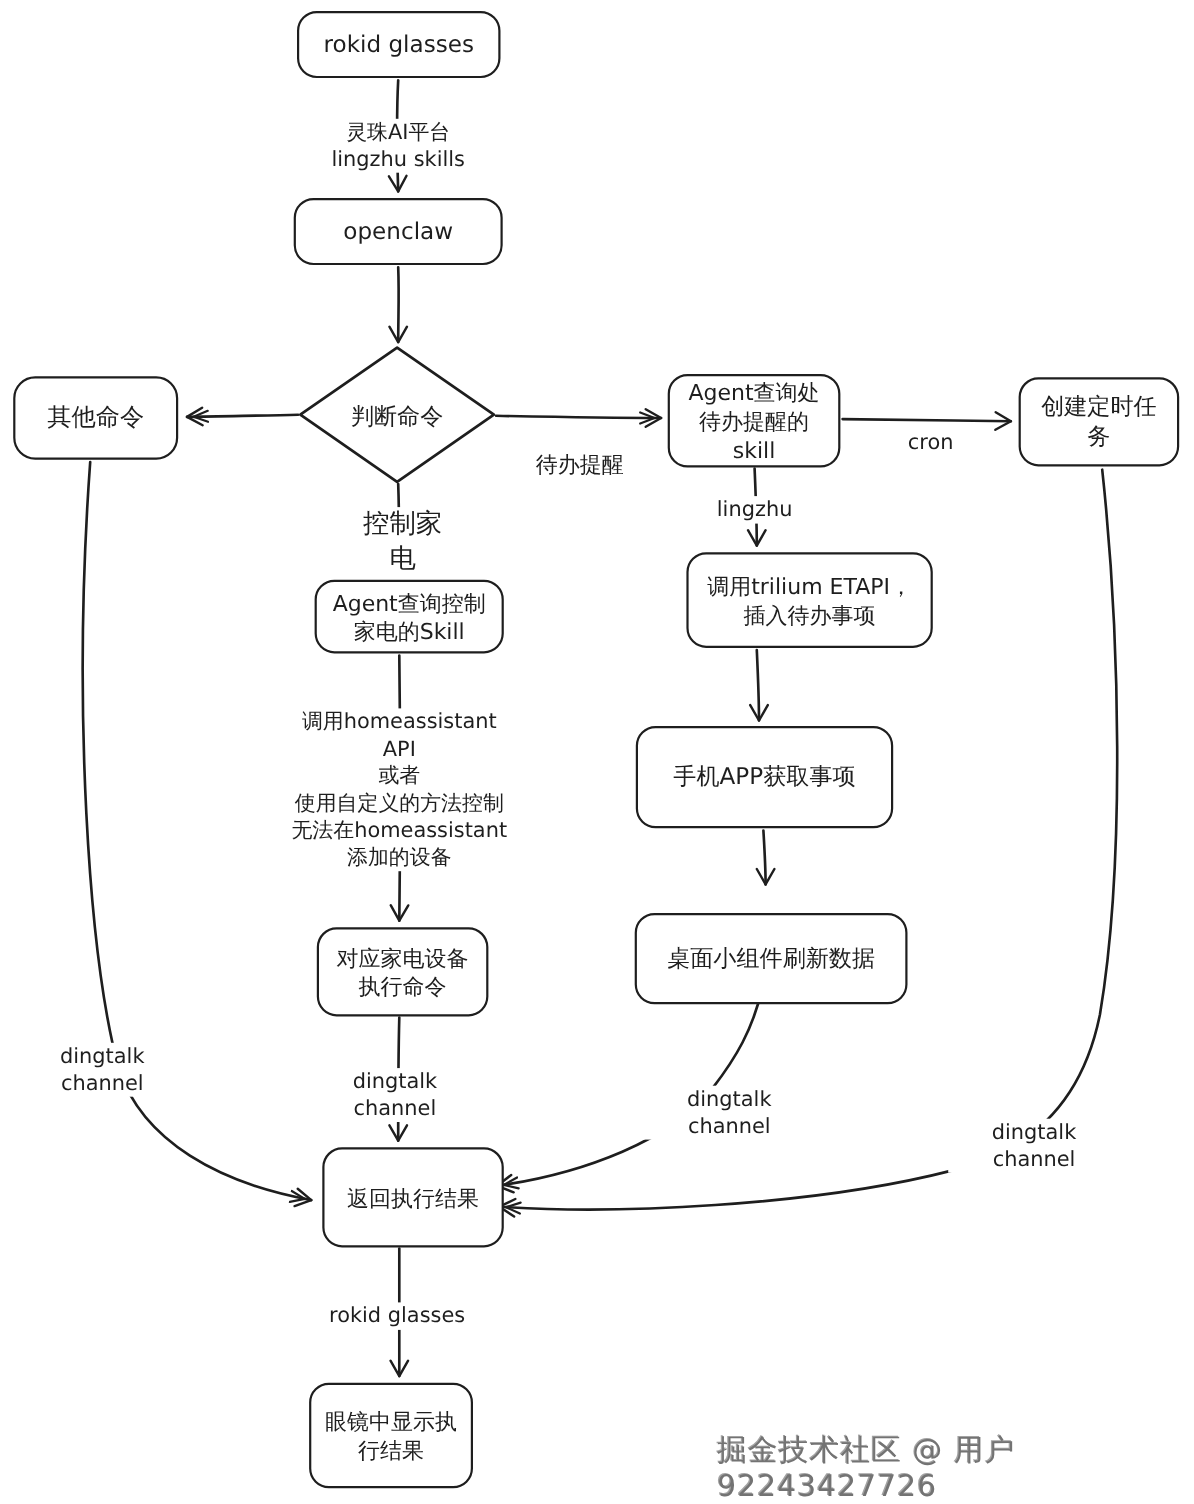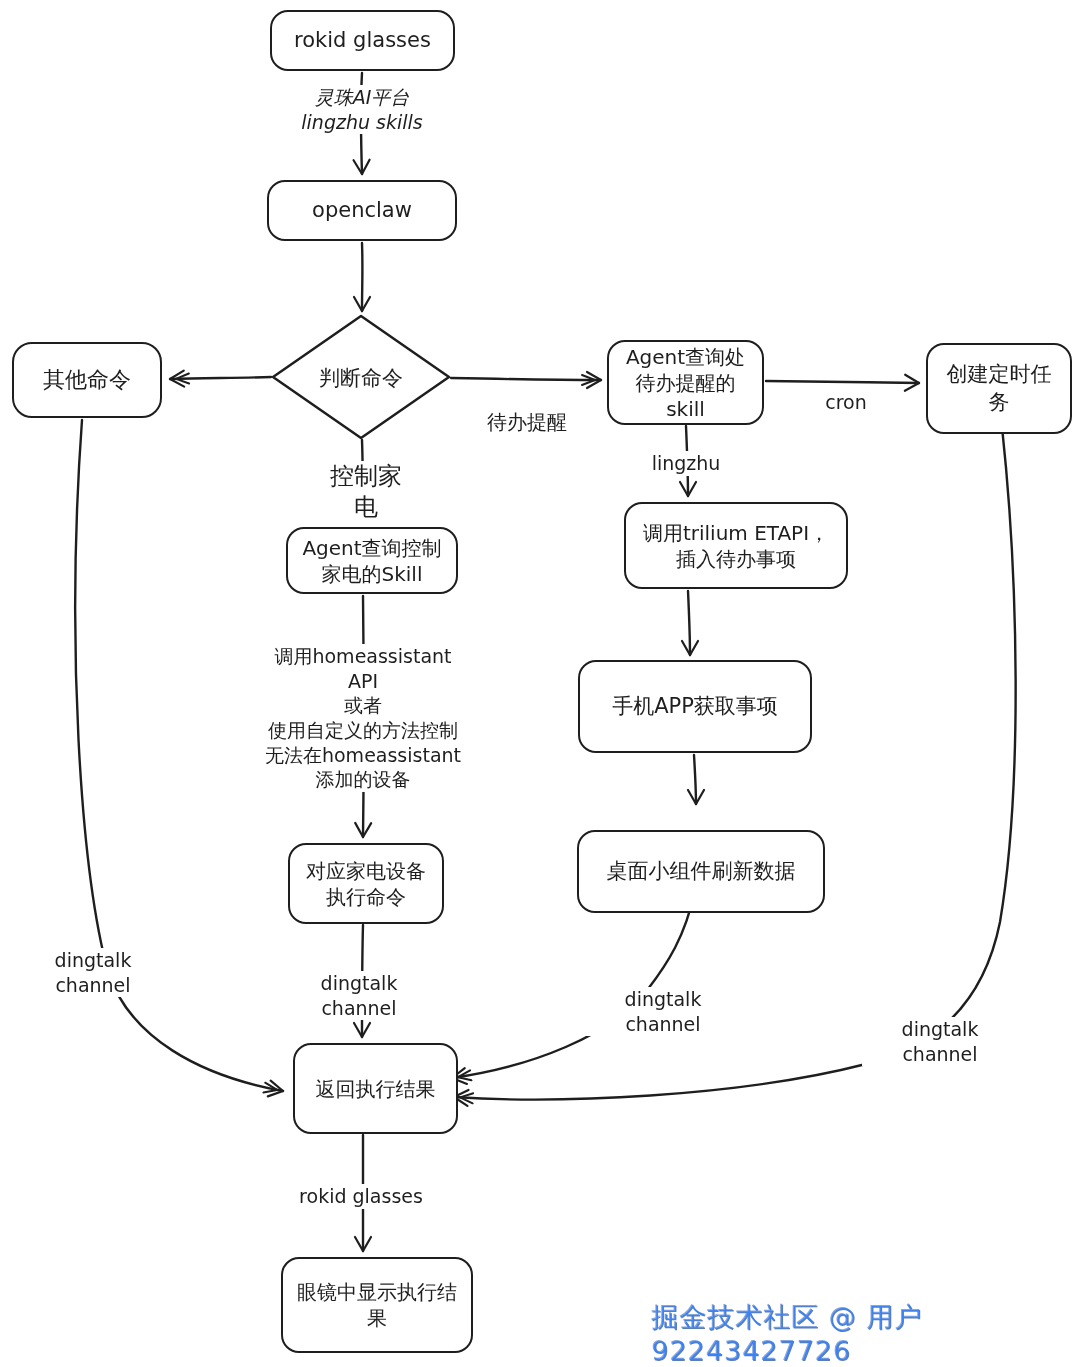--- a/index.html
+++ b/index.html
@@ -21,21 +21,21 @@
     text-align:center; font-size:19px; line-height:1.3; padding:0 2px;
     box-sizing:border-box;
   }
   .prewrap { white-space:pre-line; }
   .diamond-text {
     position:absolute; z-index:3; background:transparent;
     text-align:center; font-size:21px;
   }
   .watermark {
     position:absolute; z-index:4; font-size:27px; letter-spacing:1px;
-    color:#3b82f6;
+    color:#737373;
     text-shadow:-1px -1px 0 #a3a3a3, 1px 1px 1px #ffffff;
   }
 </style>
 </head>
 <body>
 
 <div class="canvas">
 
   <svg class="wires" width="1085" height="1367" viewBox="0 0 1085 1367">
     <defs>
@@ -80,21 +80,21 @@
   <div class="diamond-text" style="left:301px; top:364px; width:120px;">判断命令</div>
 
   <div class="node" style="left:12px; top:342px; width:150px; height:76px; font-size:22px; border-radius:20px;">
     <span>其他命令</span>
   </div>
 
   <div class="node" style="left:607px; top:340px; width:157px; height:85px;">
     <span>Agent查询处待办提醒的skill</span>
   </div>
 
-  <div class="node" style="left:926px; top:343px; width:146px; height:91px; font-size:21px;">
+  <div class="node" style="left:926px; top:343px; width:146px; height:81px; font-size:21px;">
     <span>创建定时任务</span>
   </div>
 
   <div class="node" style="left:286px; top:527px; width:172px; height:67px;">
     <span>Agent查询控制家电的Skill</span>
   </div>
 
   <div class="node" style="left:577px; top:502px; width:224px; height:87px;margin-left:47px;">
     <span>调用trilium ETAPI，插入待办事项</span>
   </div>
@@ -108,25 +108,25 @@
   </div>
 
   <div class="node" style="left:288px; top:843px; width:156px; height:81px;">
     <span>对应家电设备执行命令</span>
   </div>
 
   <div class="node" style="left:293px; top:1043px; width:165px; height:91px;">
     <span>返回执行结果</span>
   </div>
 
-  <div class="node" style="left:281px; top:1257px; width:192px; height:96px;">
+  <div class="node" style="left:281px; top:1257px; width:149px; height:96px;">
     <span>眼镜中显示执行结果</span>
   </div>
 
-  <div class="elabel prewrap" style="left:287px; top:85px; width:150px;font-style:italic;">灵珠AI平台
+  <div class="elabel prewrap" style="left:287px; top:108px; width:150px;">灵珠AI平台
 lingzhu skills</div>
 
   <div class="elabel" style="left:483px; top:366px; width:88px; font-size:20px;margin-top:43px;">待办提醒</div>
 
   <div class="elabel" style="left:816px; top:369px; width:60px;margin-top:21px;">cron</div>
 
   <div class="elabel" style="left:321px; top:461px; width:90px; font-size:24px;">控制家电</div>
 
   <div class="elabel" style="left:649px; top:451px; width:74px;">lingzhu</div>
 

